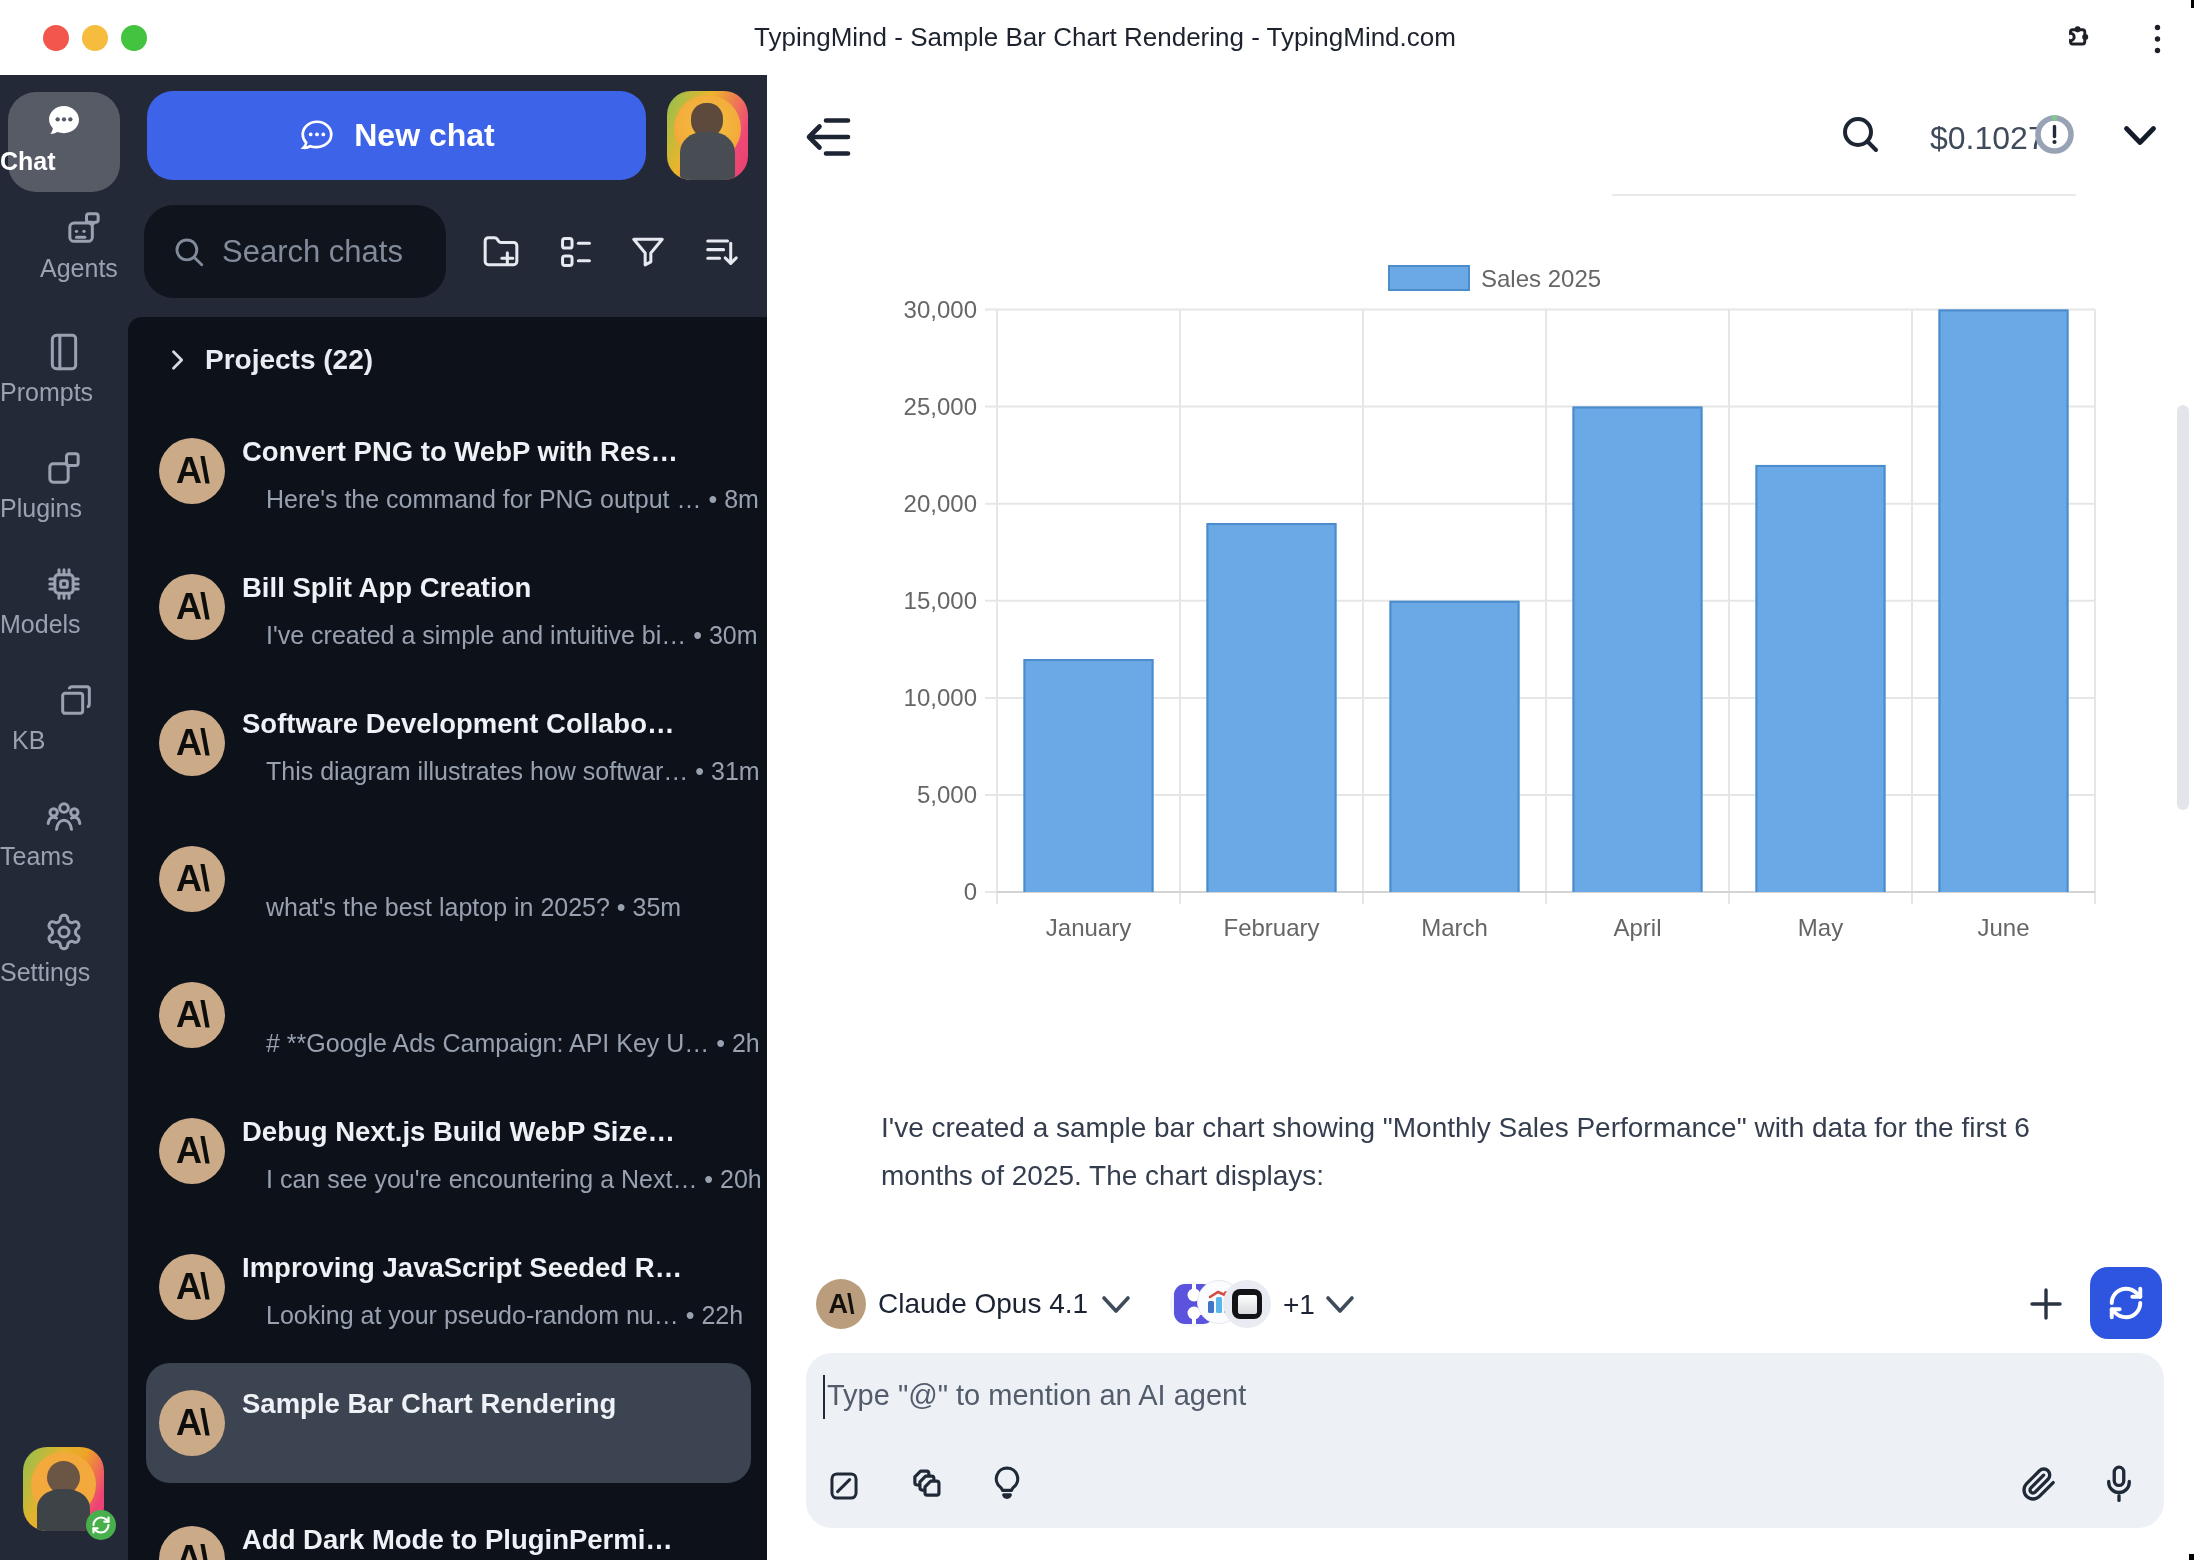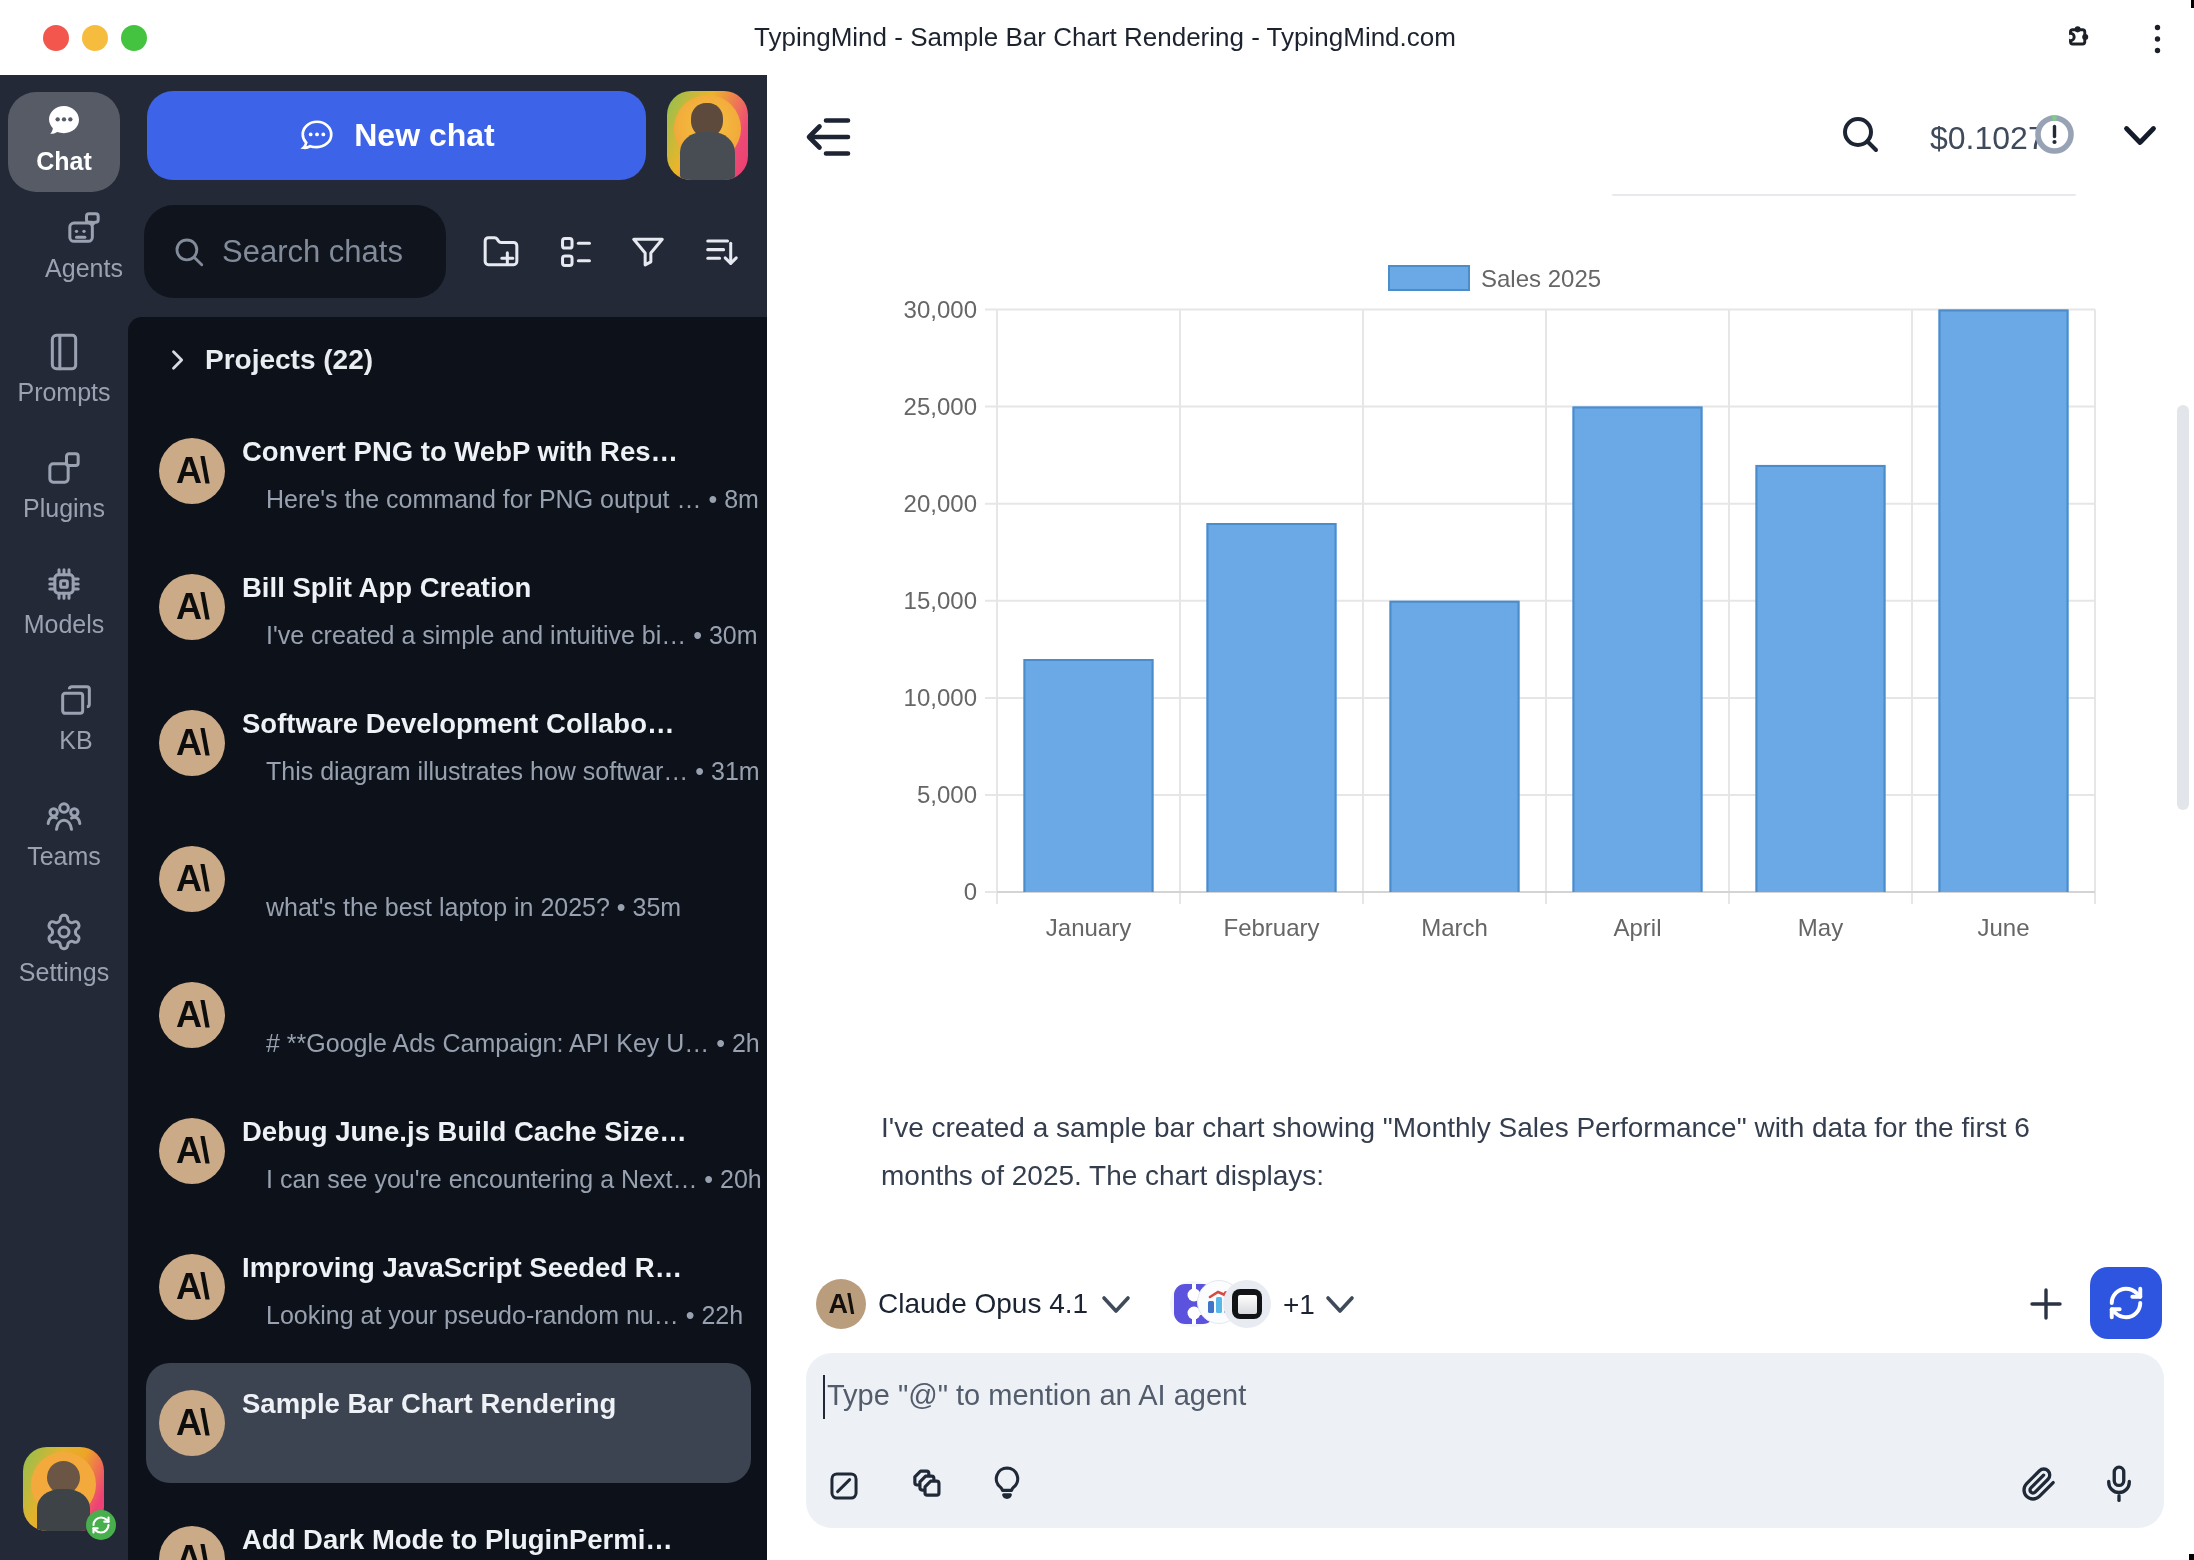--- a/index.html
+++ b/index.html
@@ -11,21 +11,21 @@
 
 #titlebar { left:0; top:0; width:2194px; height:75px; background:#fff; }
 .tl { border-radius:50%; width:26px; height:26px; top:25px; }
 #title-text { left:8px; top:0; width:2194px; height:75px; line-height:75px; text-align:center;
   font-size:26px; color:#1c232e; }
 
 
 #rail { left:0; top:75px; width:128px; height:1485px; background:#242938; }
 #sidetop { left:128px; top:75px; width:639px; height:262px; background:#242938; }
 #chatlist { left:128px; top:317px; width:639px; height:1243px; background:#0d1119; border-top-left-radius:14px; }
-.railitem { position:absolute; left:0; width:128px; text-align:center; color:#9aa2b1; font-size:25px; }
+.railitem { position:absolute; left:0; width:128px; color:#9aa2b1; font-size:25px; }
 .railitem svg { display:block; margin:0 auto 6px auto; }
 #chatbox { left:8px; top:92px; width:112px; height:100px; background:#565b66; border-radius:28px; }
 #newchat { left:147px; top:91px; width:499px; height:89px; background:#3d63e8; border-radius:26px;
   color:#fff; font-weight:bold; font-size:32px; display:flex; align-items:center; justify-content:center; gap:18px; }
 #topavatar { left:667px; top:91px; width:81px; height:89px; border-radius:24px; overflow:hidden;
   background:linear-gradient(115deg,#8cc152 0%, #edb42a 38%, #ee4a76 78%, #e83e6e 100%); overflow:hidden; }
 #searchbox { left:144px; top:205px; width:302px; height:93px; background:#0f141d; border-radius:30px;
   display:flex; align-items:center; color:#828b9a; font-size:31px; padding-left:28px; gap:16px; }
 .sicon { position:absolute; top:233px; }
 
@@ -204,21 +204,21 @@
   <div class="citem" style="top:955px;">
       <div class="cavatar">
         <span>A\</span>
       </div>
       <div class="cprev"># **Google Ads Campaign: API Key U… <span class="t">• 2h</span></div>
     </div>
   <div class="citem" style="top:1091px;">
       <div class="cavatar">
         <span>A\</span>
       </div>
-      <div class="ctitle">Debug June.js Build Cache Size…</div>
+      <div class="ctitle">Debug Next.js Build WebP Size…</div>
       <div class="cprev">I can see you're encountering a Next… <span class="t">• 20h</span></div>
     </div>
   <div class="citem" style="top:1227px;">
       <div class="cavatar">
         <span>A\</span>
       </div>
       <div class="ctitle">Improving JavaScript Seeded R…</div>
       <div class="cprev">Looking at your pseudo-random nu…  <span class="t">• 22h</span></div>
     </div>
   <div class="citem sel" style="top:1363px;">

